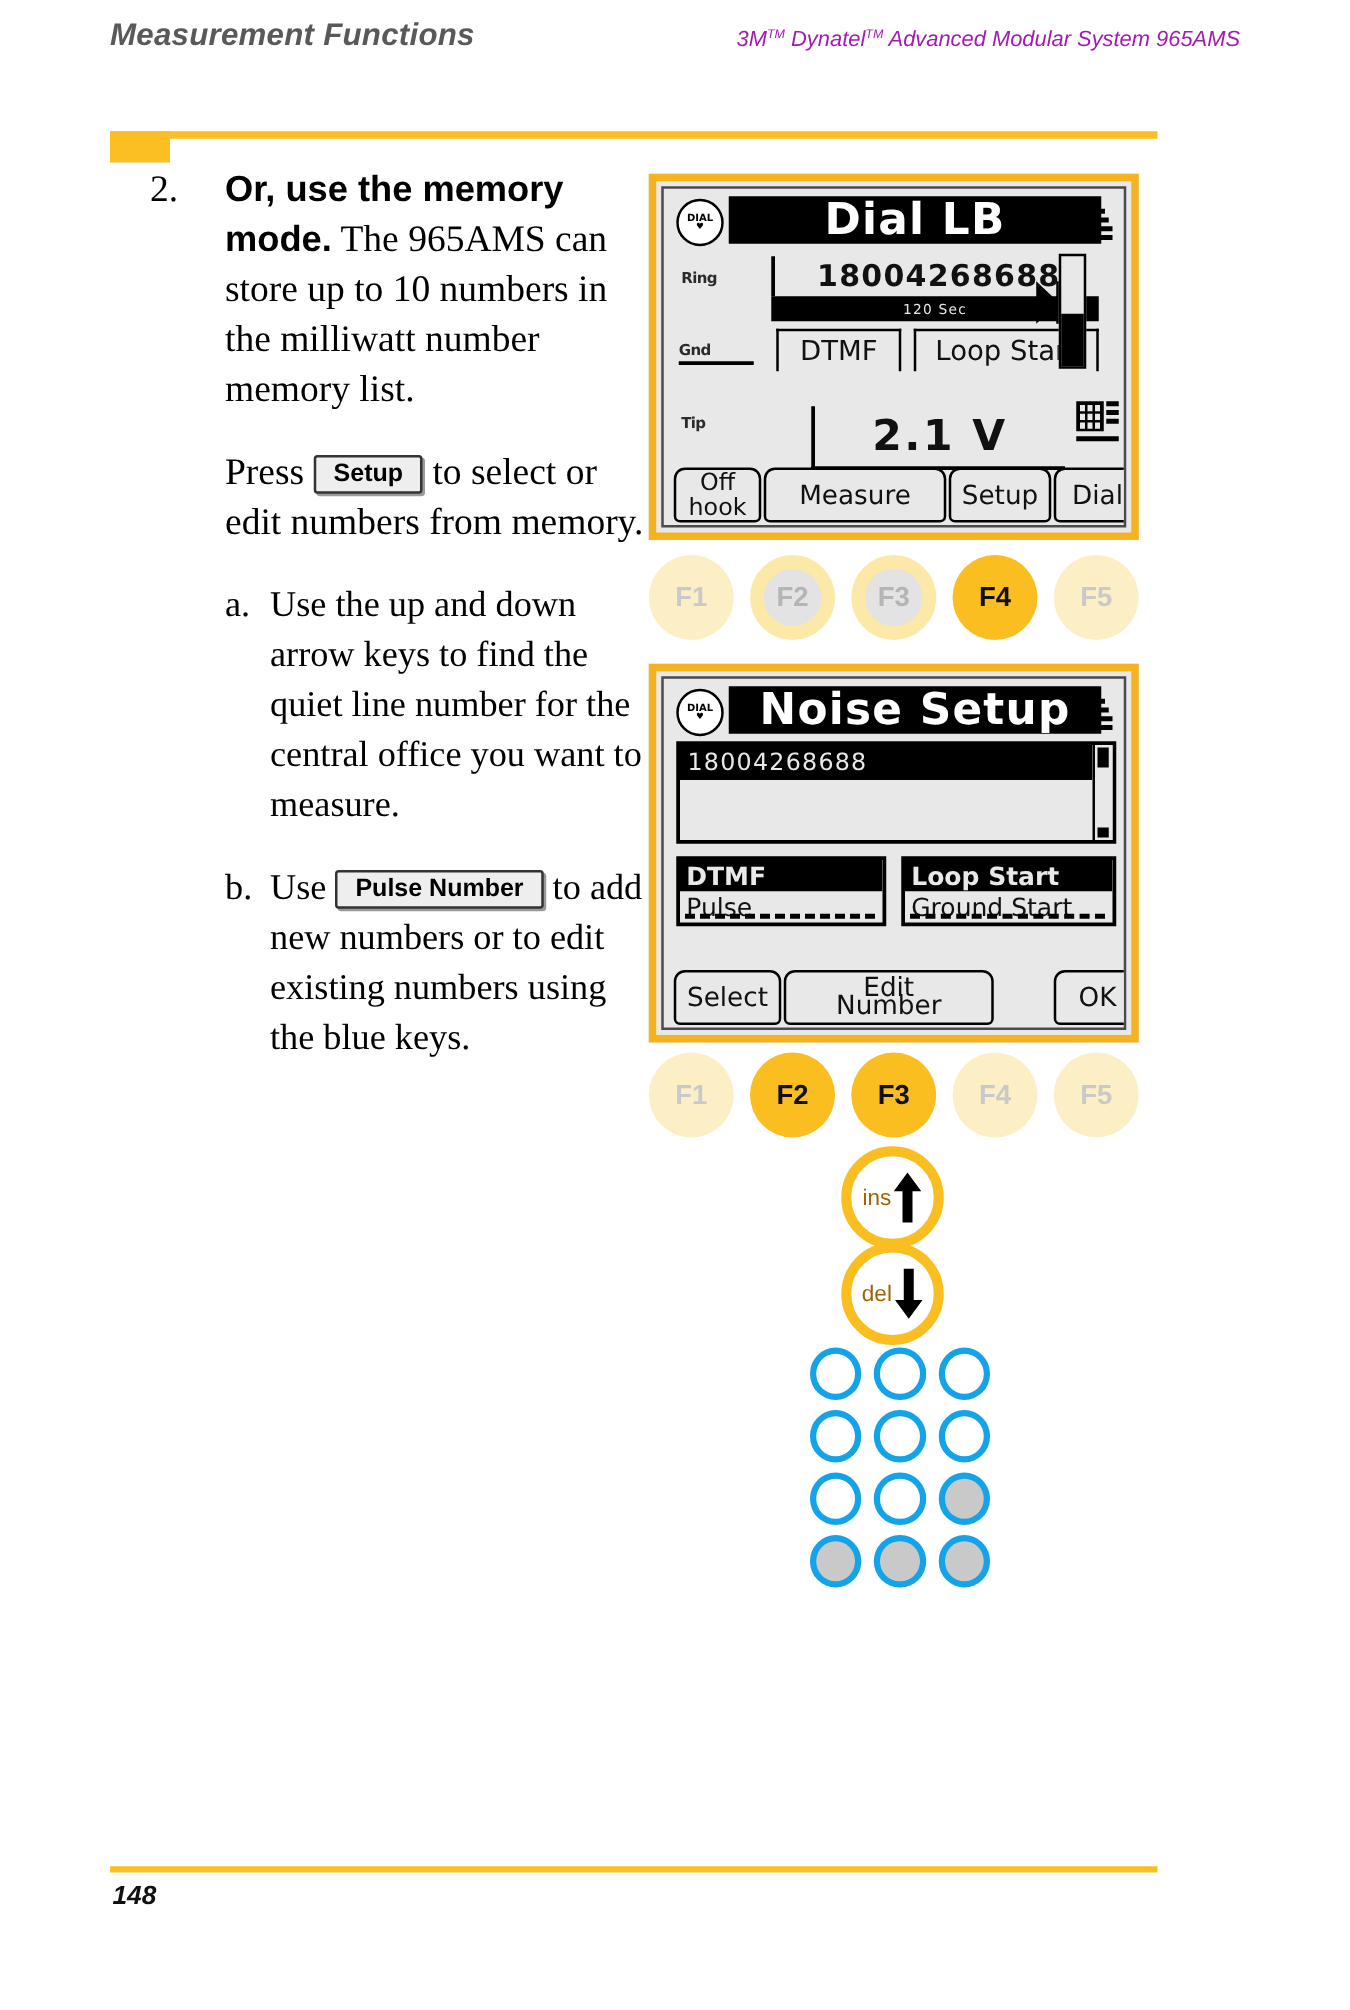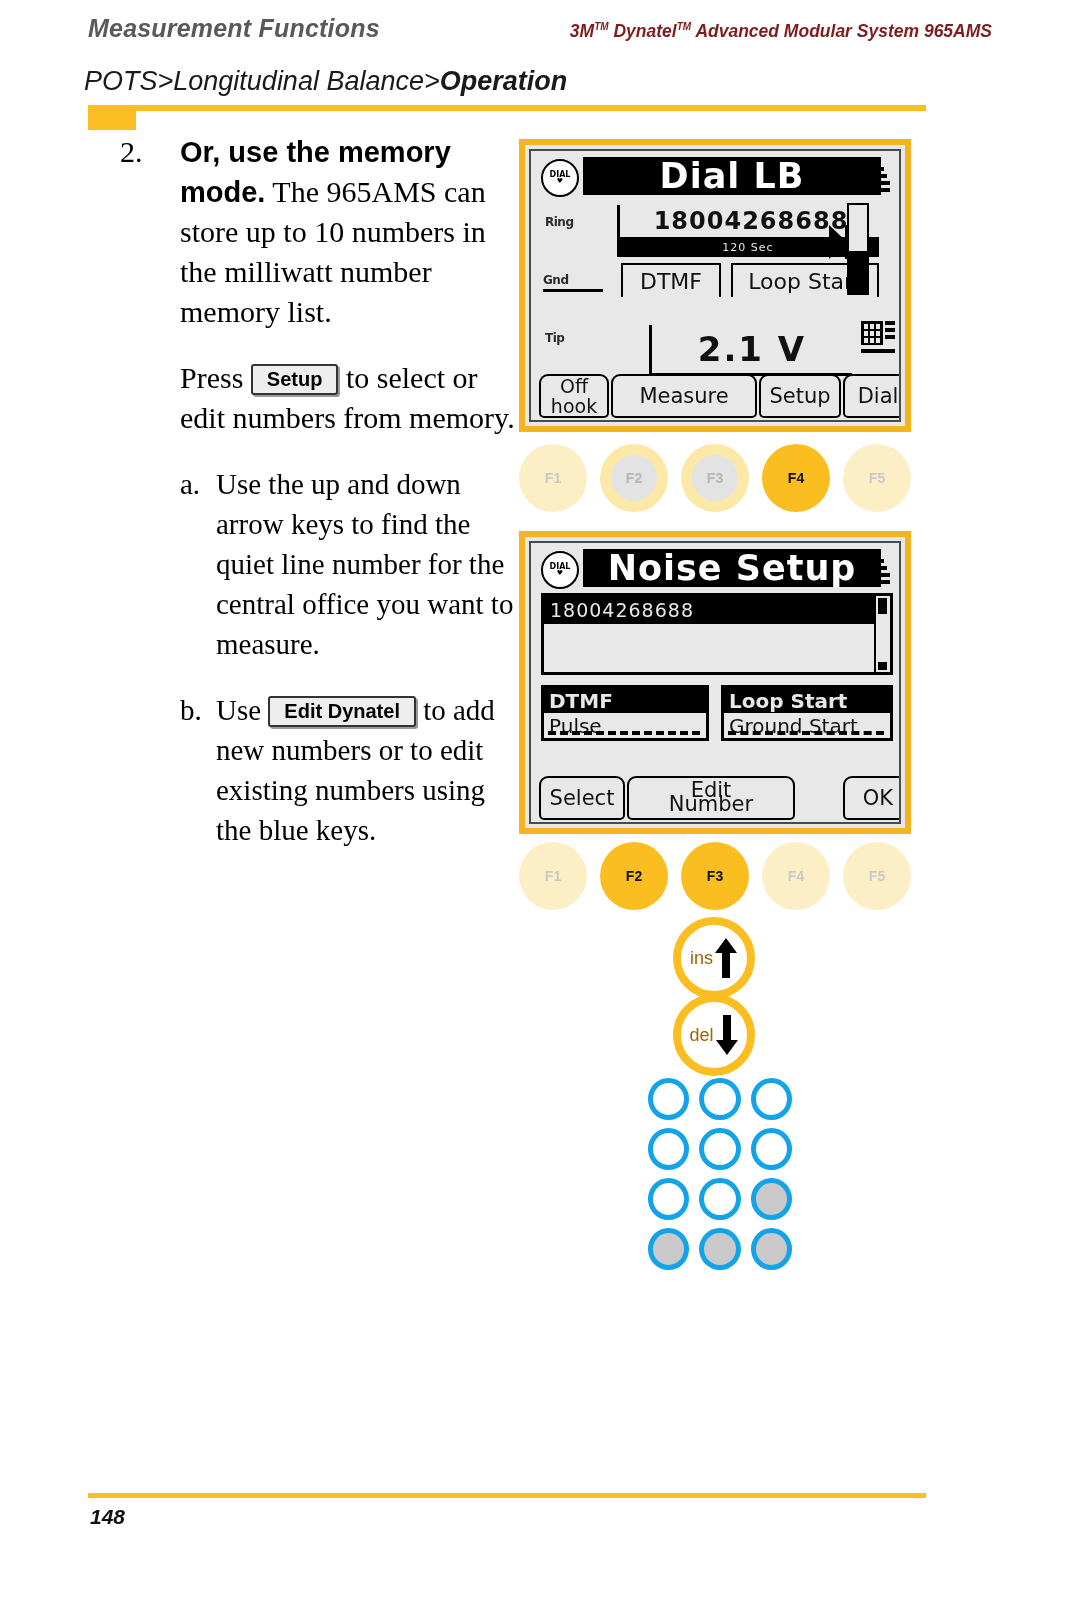--- a/index.html
+++ b/index.html
@@ -16,22 +16,22 @@
   .hdr-row{position:absolute;left:88px;top:14px;width:904px;height:34px;}
   .hdr-left{
     position:absolute;left:0;top:0;
     font-family:"Liberation Sans", sans-serif;
     font-weight:bold;font-style:italic;
     font-size:25px;color:#595959;letter-spacing:.2px;
   }
   .hdr-right{
     position:absolute;right:0;top:7px;
     font-family:"Liberation Sans", sans-serif;
-    font-weight:bold;font-style:italic;
-    font-size:17.5px;color:#7f1d1d;white-space:nowrap;
+    font-weight:normal;font-style:italic;
+    font-size:17.5px;color:#a21caf;white-space:nowrap;
   }
   .hdr-right sup{font-size:10px;vertical-align:super;}
   .breadcrumb{
     position:absolute;left:84px;top:66px;
     font-family:"Liberation Sans", sans-serif;
     font-style:italic;font-size:27px;color:#1a1a1a;
     white-space:nowrap;
   }
   .breadcrumb .bc-last{font-weight:bold;}
   .rule-top{
@@ -226,21 +226,21 @@
   }
   .sel-opt.on{background:#000;color:#e8e8e8;font-weight:bold;}
   .dashline{position:absolute;left:4px;right:6px;bottom:3px;border-bottom:4px dashed #000;}
 
   
   .fkrow{position:absolute;width:392px;height:72px;display:flex;justify-content:space-between;align-items:center;}
   .fk{
     width:68px;height:68px;border-radius:50%;
     display:flex;align-items:center;justify-content:center;
     font-family:"Liberation Sans", sans-serif;
-    font-size:14px;font-weight:bold;
+    font-size:22px;font-weight:bold;
     box-sizing:border-box;
   }
   .fk.off{background:#FCEFC6;color:#c9c9c9;}
   .fk.ring{background:#FCE9A8;color:#b8b8b8;border:11px solid #FCE9A8;}
   .fk.ring span{
     width:100%;height:100%;border-radius:50%;background:#e3e3e3;
     display:flex;align-items:center;justify-content:center;color:#b5b5b5;
   }
   .fk.on{background:#FBBE20;color:#111;}
 
@@ -278,21 +278,20 @@
 </head>
 <body>
 
 <div class="page">
 
   <div class="hdr-row">
     <div class="hdr-left">Measurement Functions</div>
     <div class="hdr-right"><span>3M</span><sup>TM</sup> <span>Dynatel</span><sup>TM</sup> <span>Advanced Modular System 965AMS</span></div>
   </div>
 
-  <div class="breadcrumb"><span>POTS&gt;Longitudinal Balance&gt;</span><span class="bc-last">Operation</span></div>
   <div class="rule-top"></div>
   <div class="rule-tab"></div>
 
   <div class="txtcol">
 
     <div class="para">
       <div class="marker">2.</div>
       <div class="ptext"><span class="bold-sans">Or, use the memory mode.</span><span> The 965AMS can store up to 10 numbers in the milliwatt number memory list.</span></div>
     </div>
 
@@ -300,21 +299,21 @@
       <div class="ptext"><span>Press</span> <span class="keycap">Setup</span> <span>to select or edit numbers from memory.</span></div>
     </div>
 
     <div class="para indent-blk">
       <div class="marker sub">a.</div>
       <div class="ptext subtext">Use the up and down arrow keys to find the quiet line number for the central office you want to measure.</div>
     </div>
 
     <div class="para indent-blk">
       <div class="marker sub">b.</div>
-      <div class="ptext subtext"><span>Use</span> <span class="keycap">Edit Dynatel</span> <span>to add new numbers or to edit existing numbers using the blue keys.</span></div>
+      <div class="ptext subtext"><span>Use</span> <span class="keycap">Pulse Number</span> <span>to add new numbers or to edit existing numbers using the blue keys.</span></div>
     </div>
 
   </div>
 
   <div class="lcd lcd1">
     <div class="lcd-inner">
 
       <div class="dial-badge">
         <span>DIAL</span>
         <span class="d2">♥</span>

